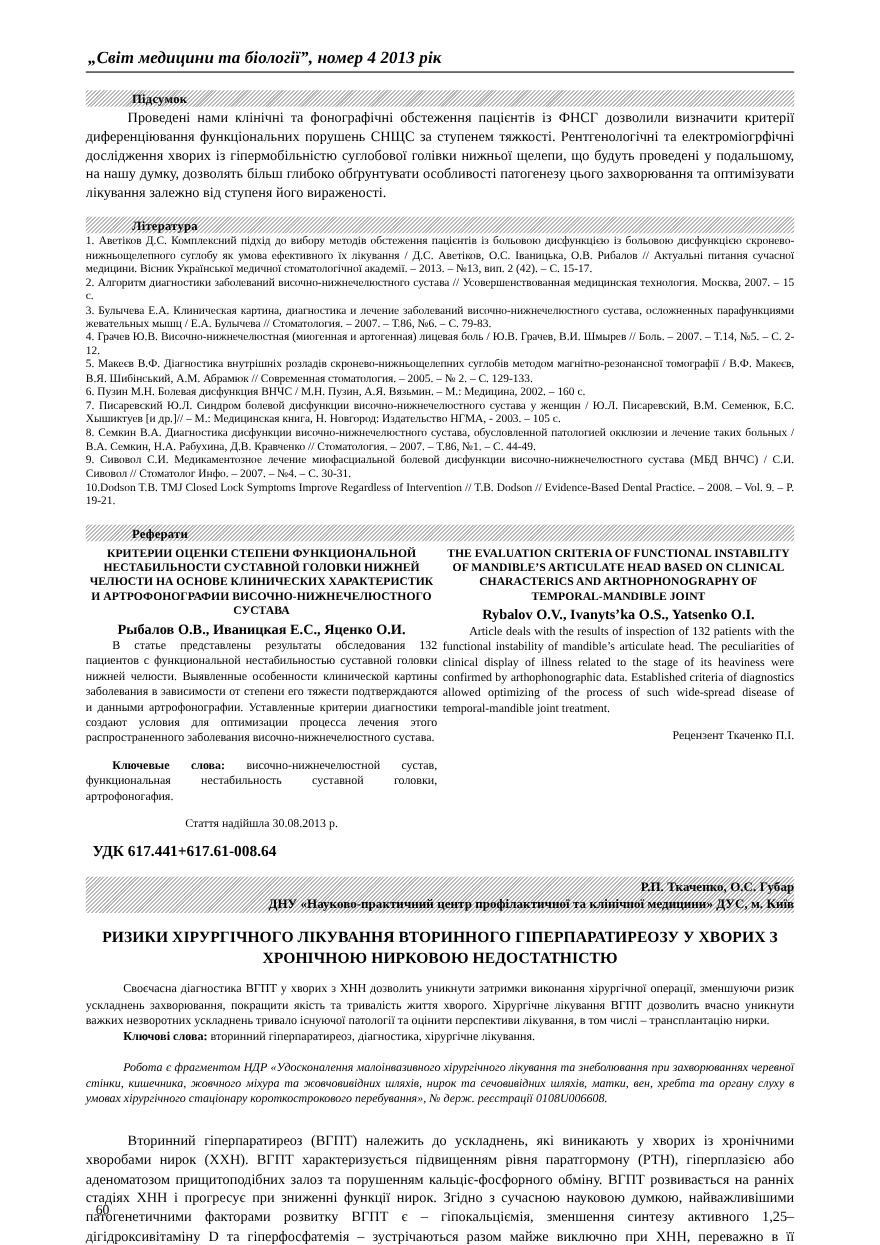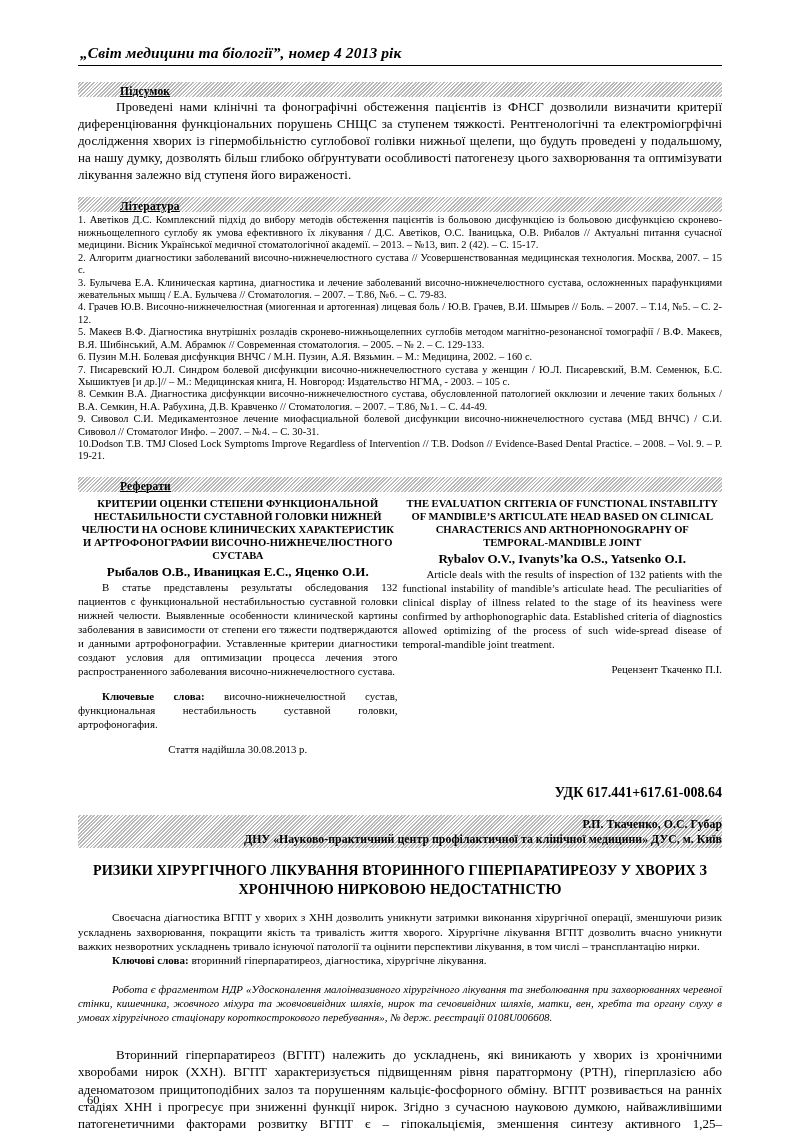--- a/index.html
+++ b/index.html
@@ -49,21 +49,20 @@
     line-height: 15px;
     position: relative;
     margin-bottom: 2px;
   }
   .band-label {
     font-weight: bold;
     font-size: 11.5px;
     padding-left: 42px;
     display: inline-block;
     letter-spacing: .2px;
-    text-decoration: underline;
   }
   .band-tall {
     height: 33px;
     line-height: 15.5px;
     padding-top: 2px;
     box-sizing: border-box;
   }
   .band-tall .band-line {
     font-weight: bold;
     font-size: 11.8px;
@@ -141,24 +140,23 @@
   .abs-foot-right {
     font-size: 10.8px;
     text-align: right;
     margin-top: 2px;
   }
 
   
   .udc {
     font-weight: bold;
     font-size: 14px;
-    margin-top: 30px;
+    margin-top: 12px;
     margin-bottom: 14px;
     padding-left: 6px;
-    text-align: right;
   }
   .art-title {
     font-weight: bold;
     font-size: 14.2px;
     text-align: center;
     line-height: 1.33;
     margin-top: 13px;
     margin-bottom: 12px;
     letter-spacing: .05px;
   }

